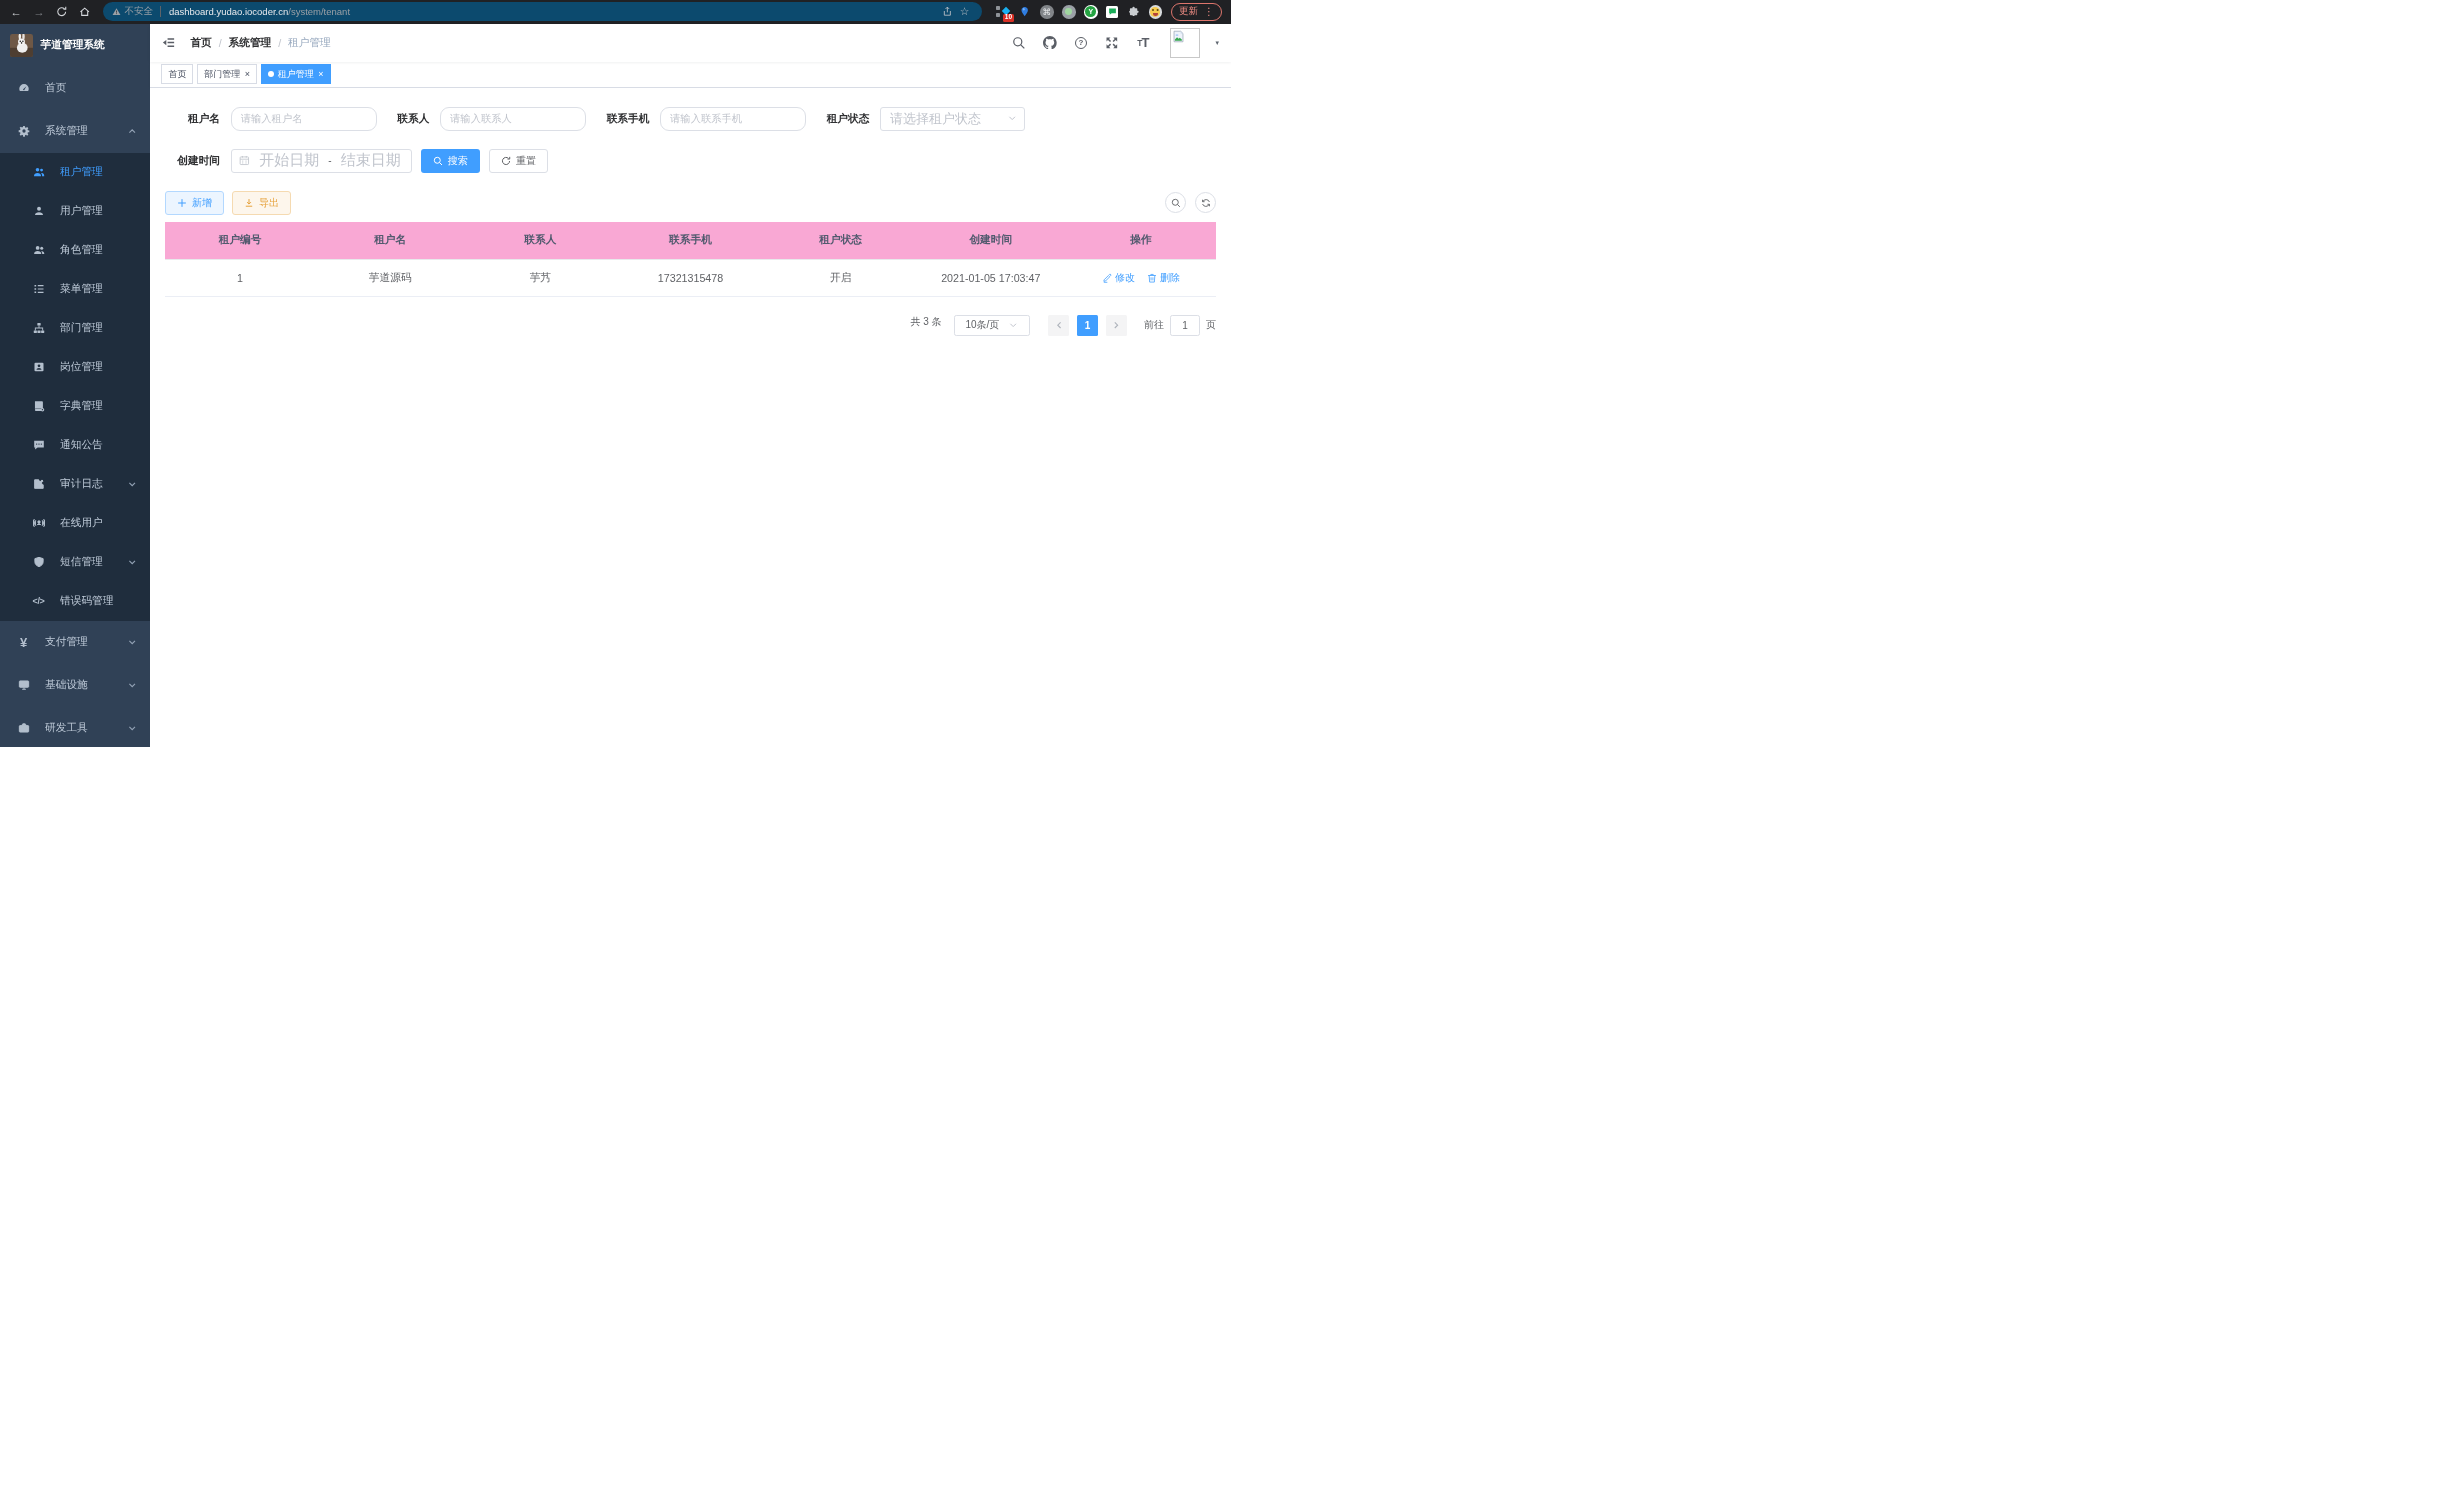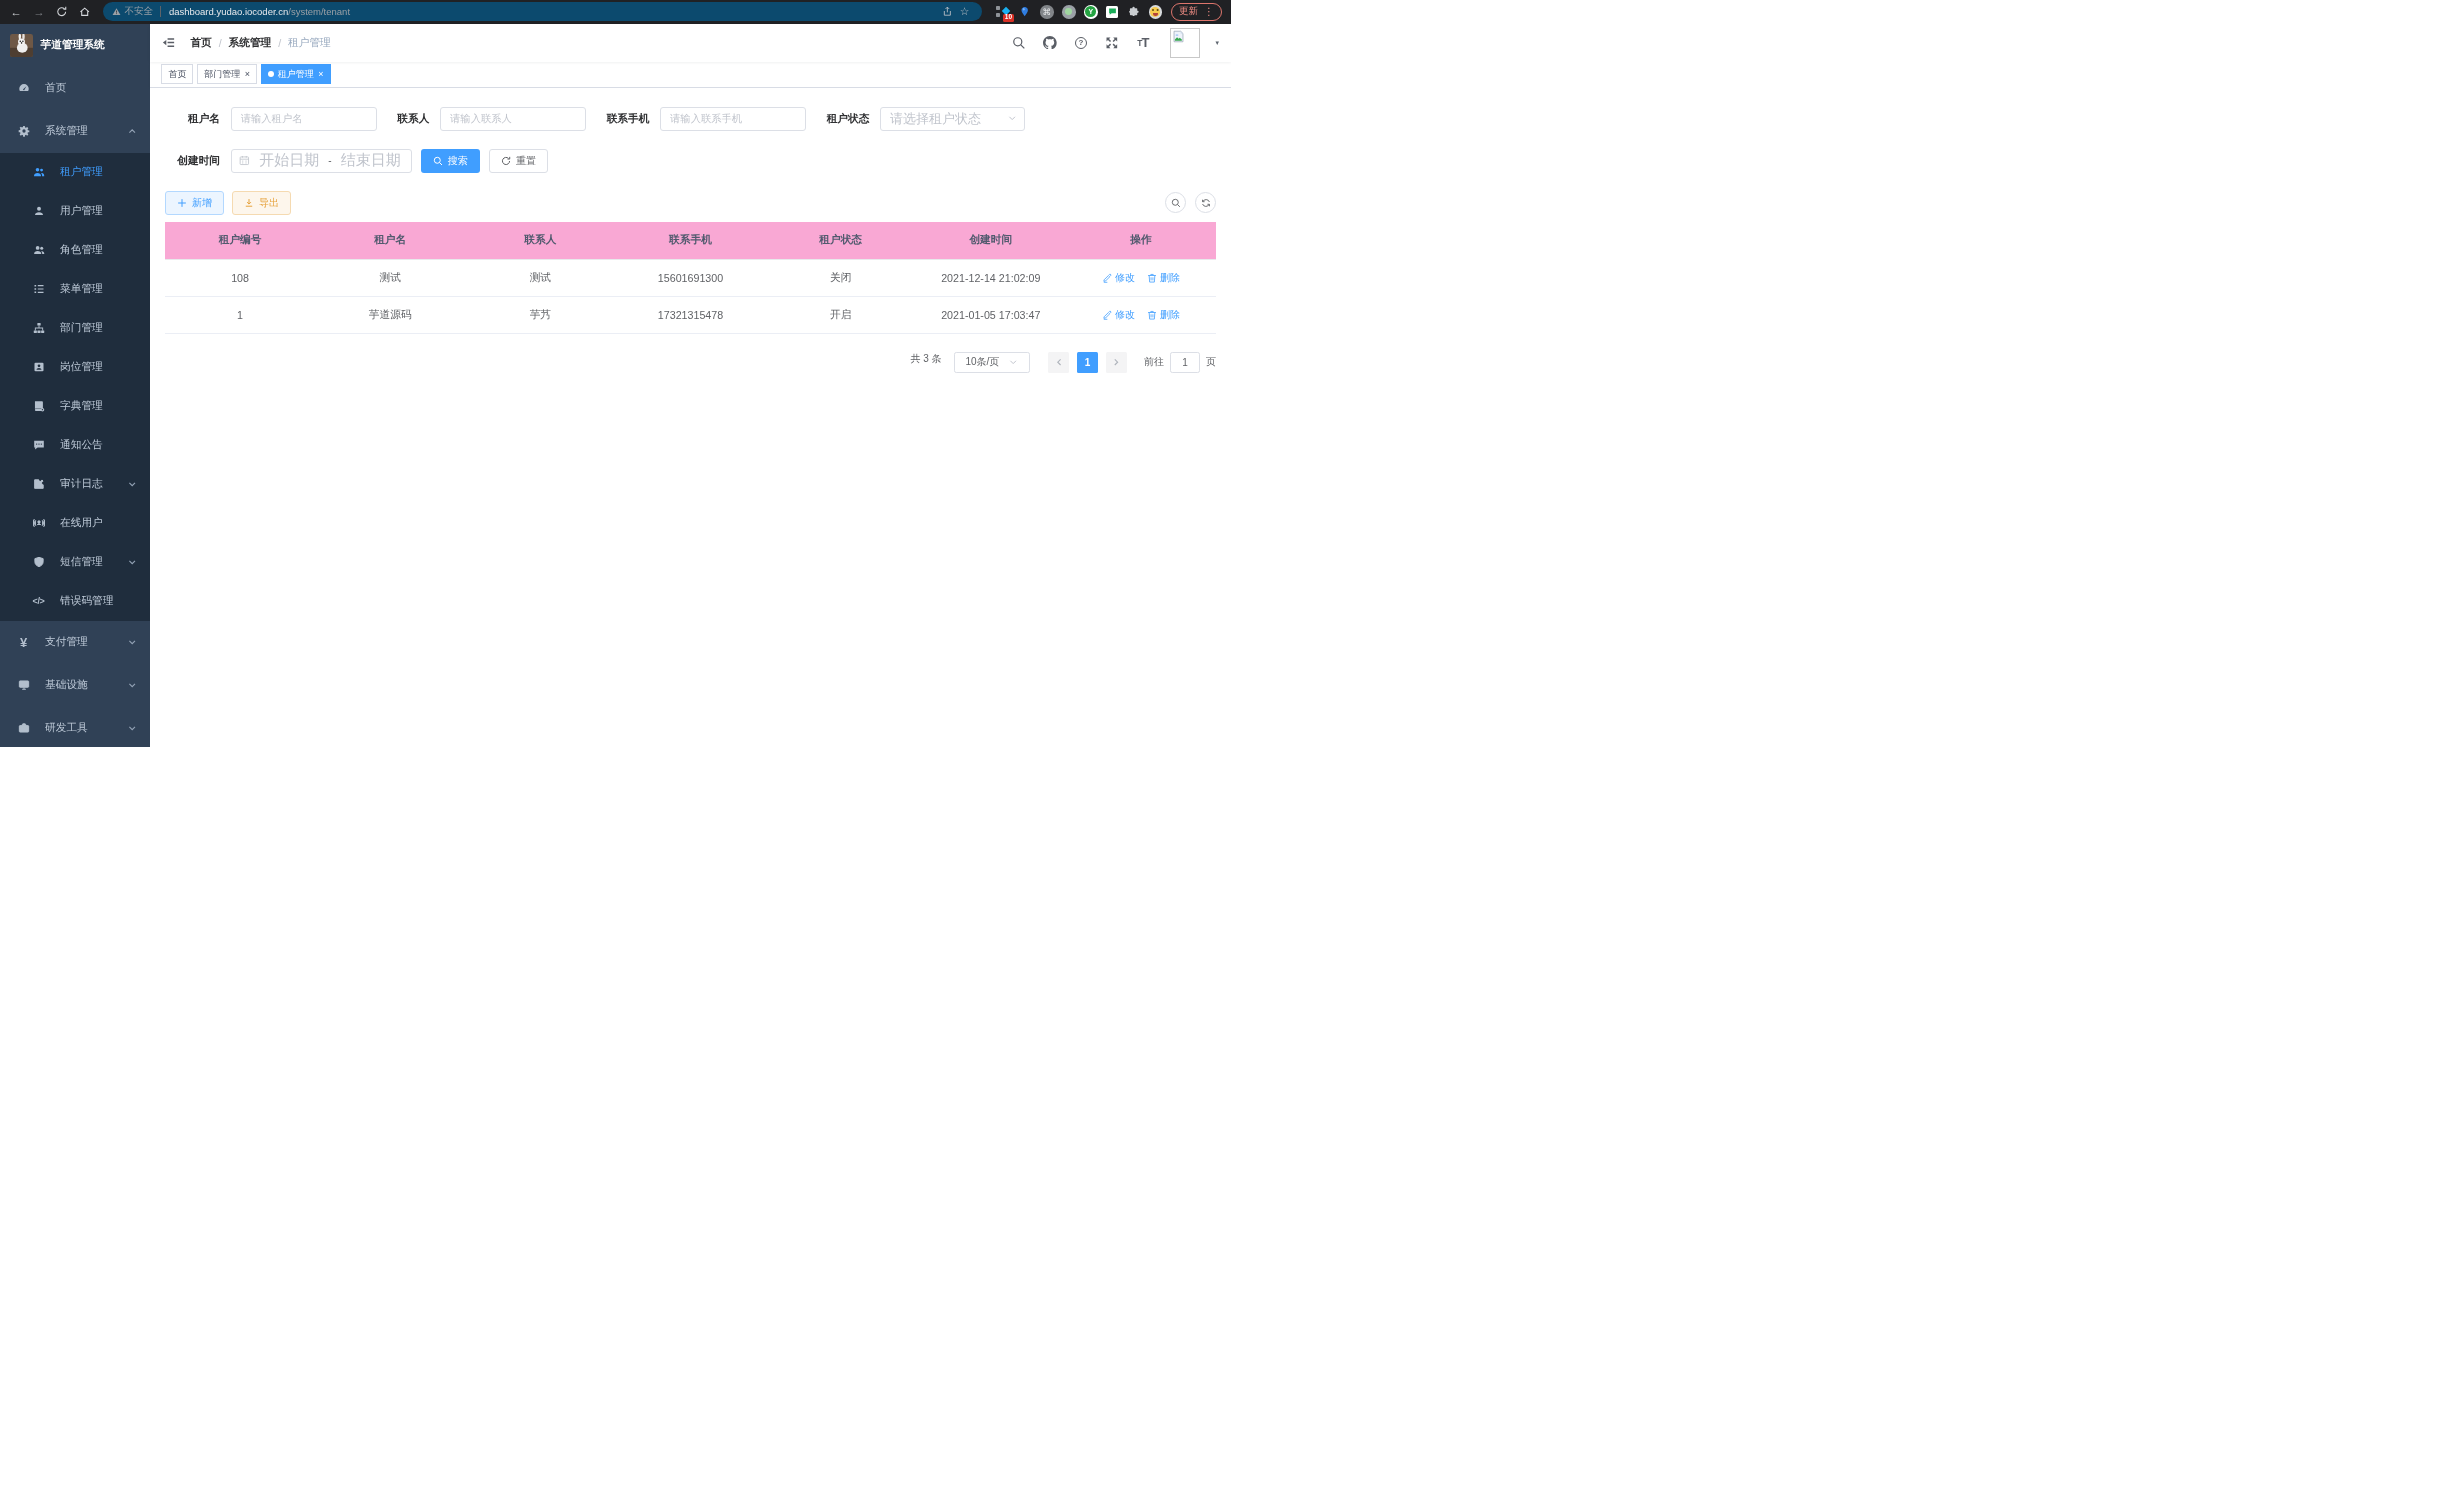--- a/index.html
+++ b/index.html
@@ -102,21 +102,21 @@
   .tag-dot { width:6px; height:6px; border-radius:50%; background:#fff; }
   .tag-close { font-size:9px; line-height:1; margin-left:0.8px; }
 
   
   .content { flex:1; padding:19px 15px 0 15px; background:#fff; }
   .filter-row { display:flex; align-items:center; margin-bottom:18px; }
   .f-item { display:flex; align-items:center; margin-right:20.6px; }
   .f-label { font-size:10.7px; font-weight:700; color:#303133; margin-right:10.7px;
     min-width:55px; text-align:right; white-space:nowrap; }
   .f-label.auto { min-width:0; }
-  .el-input { width:146px; height:24px; border:0.8px solid #dcdfe6; border-radius:3px;
+  .el-input { width:146px; height:24px; border:0.8px solid #dcdfe6; border-radius:9px;
     padding:0 9px; font-size:10.3px; color:#606266; outline:none;
     font-family:"Liberation Sans","DejaVu Sans",sans-serif; }
   .el-input::placeholder { color:#c0c4cc; }
   .el-select { width:145px; height:24px; border:0.8px solid #dcdfe6; border-radius:3px;
     display:flex; align-items:center; padding:0 7.6px 0 9px; cursor:pointer; }
   .sel-ph { font-size:13px; color:#c0c4cc; flex:1; }
   .sel-caret { color:#c0c4cc; display:flex; }
   .sel-caret svg { width:8.4px; height:8.4px; stroke:currentColor; fill:none; stroke-width:1.4; }
   .date-box { width:181px; height:24px; border:0.8px solid #dcdfe6; border-radius:3px;
     display:flex; align-items:center; padding:0 7.6px; gap:6.9px; }
@@ -622,43 +622,20 @@
             <th>租户名</th>
             <th>联系人</th>
             <th>联系手机</th>
             <th>租户状态</th>
             <th>创建时间</th>
             <th>操作</th>
           </tr>
         </thead>
         <tbody>
           <tr>
-            <td>108</td>
-            <td>测试</td>
-            <td>测试</td>
-            <td>15601691300</td>
-            <td>关闭</td>
-            <td>2021-12-14 21:02:09</td>
-            <td>
-              <span class="op-link">
-                <svg viewBox="0 0 14 14">
-                    <path d="M3 9.5l6-6 1.8 1.8-6 6L2.6 11.6zM10 2.5l1.2-1.2 1.6 1.6L11.6 4.1"></path>
-                    <path d="M2.5 13h5"></path>
-                  </svg>
-                <span>修改</span>
-              </span>
-              <span class="op-link">
-                <svg viewBox="0 0 14 14">
-                    <path d="M1.5 3.5h11M5.3 3.5V2h3.4v1.5M3 3.5l.7 9.2h6.6l.7-9.2M5.7 6v4.3M8.3 6v4.3"></path>
-                  </svg>
-                <span>删除</span>
-              </span>
-            </td>
-          </tr>
-          <tr>
             <td>1</td>
             <td>芋道源码</td>
             <td>芋艿</td>
             <td>17321315478</td>
             <td>开启</td>
             <td>2021-01-05 17:03:47</td>
             <td>
               <span class="op-link">
                 <svg viewBox="0 0 14 14">
                     <path d="M3 9.5l6-6 1.8 1.8-6 6L2.6 11.6zM10 2.5l1.2-1.2 1.6 1.6L11.6 4.1"></path>

